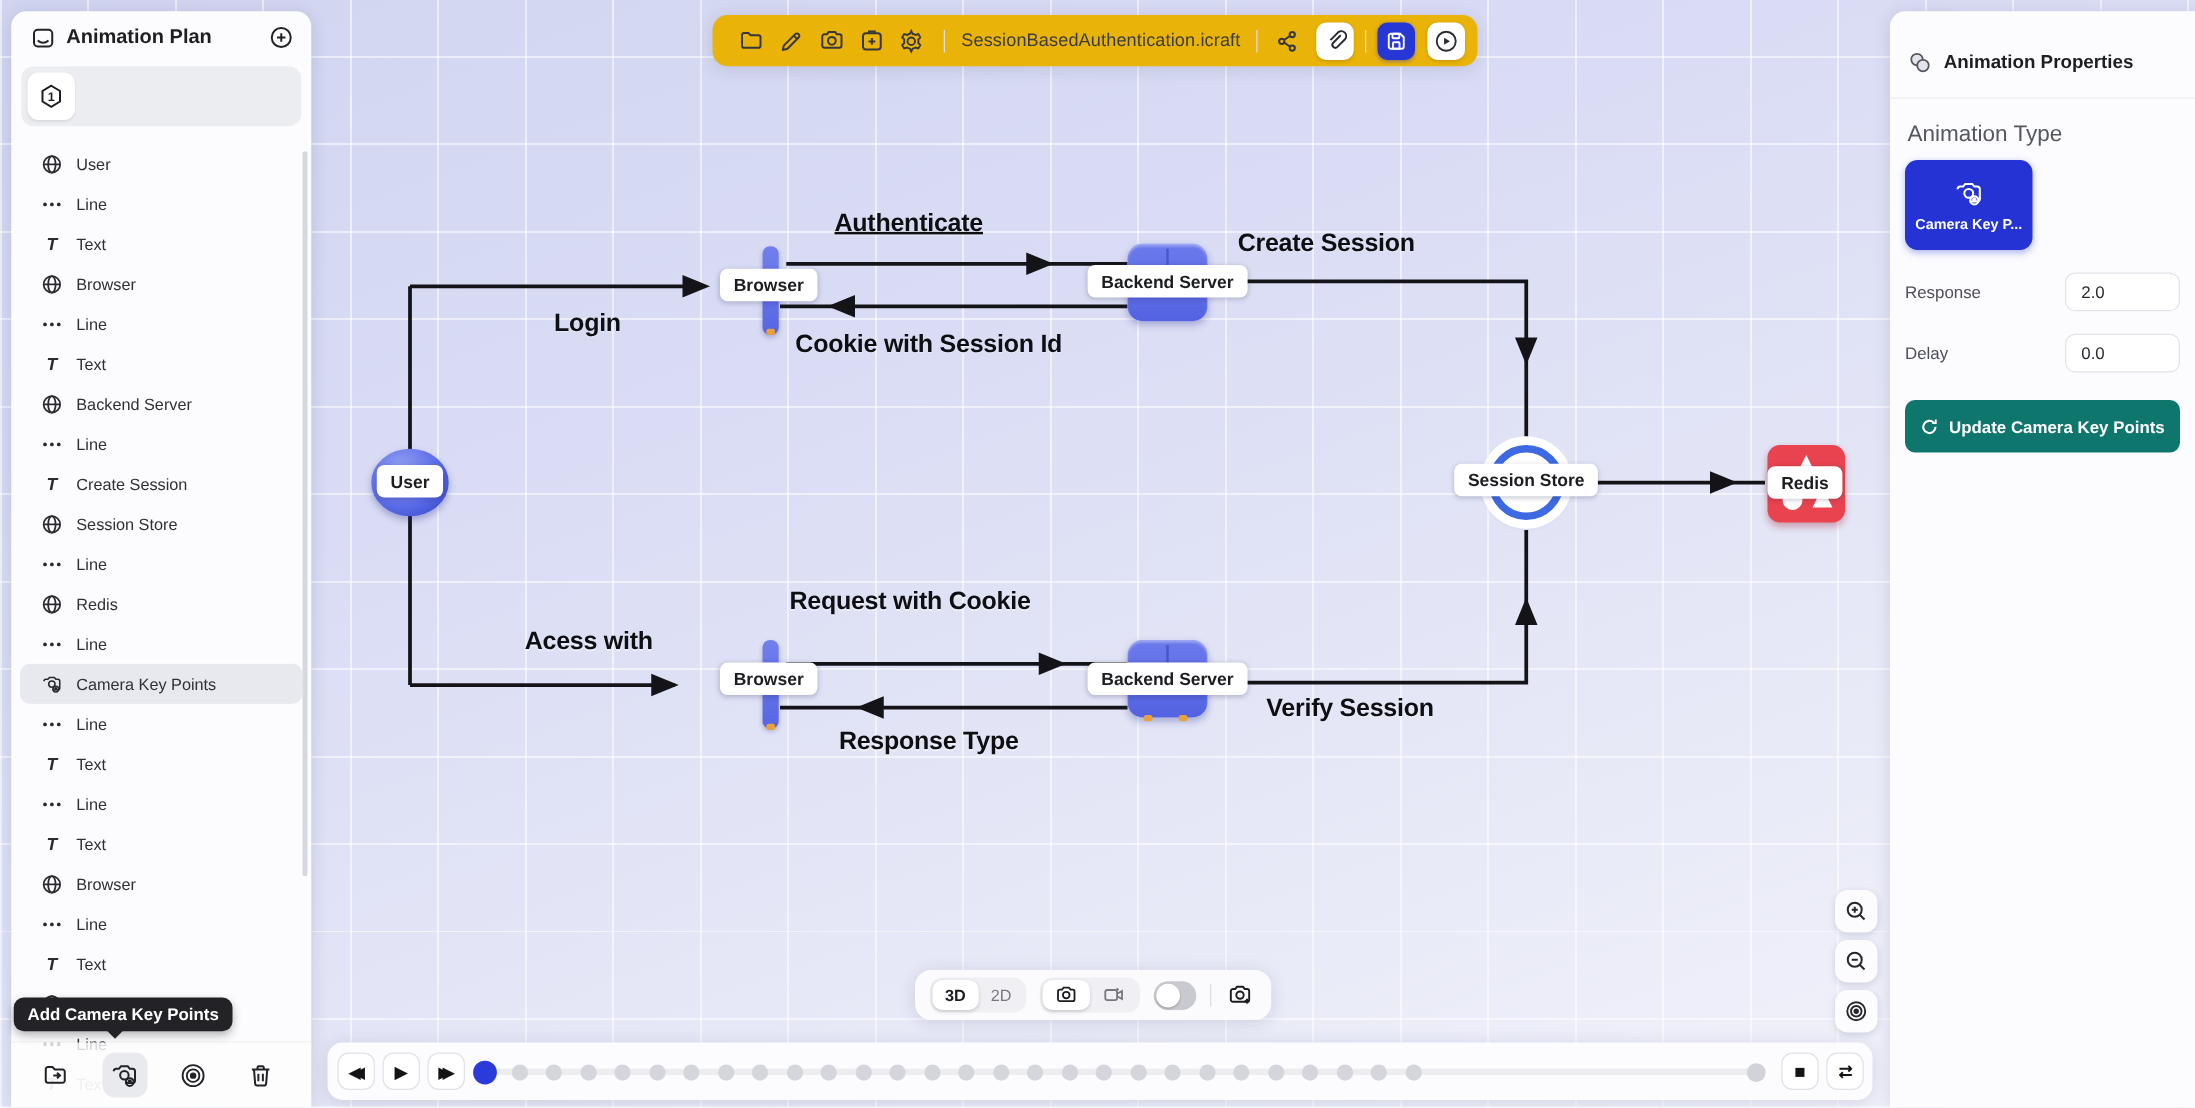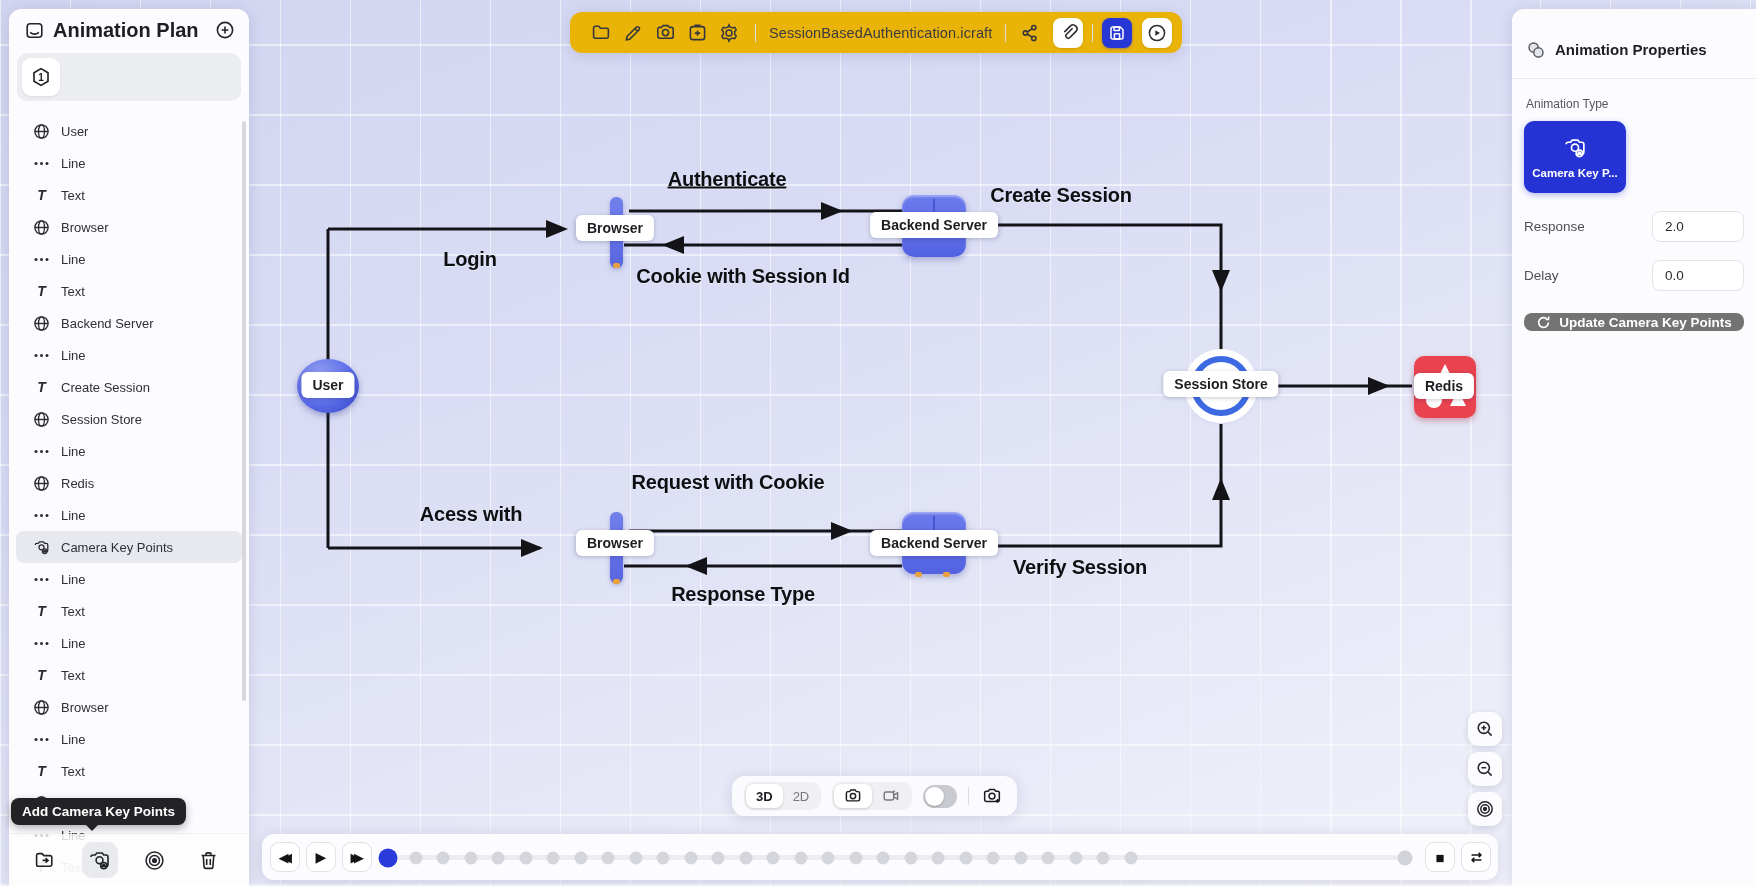--- a/index.html
+++ b/index.html
@@ -9,21 +9,21 @@
     background:
       repeating-linear-gradient(90deg, rgba(255,255,255,.55) 0 1.5px, transparent 1.5px 70px),
       repeating-linear-gradient(0deg, rgba(255,255,255,.55) 0 1.5px, transparent 1.5px 70px),
       linear-gradient(160deg,#d2d5f0 0%,#d9dcf4 35%,#e7e9f7 70%,#f2f3fa 100%);
   }
   .panel { position:absolute; background:#fcfcfe; box-shadow:0 2px 14px rgba(40,44,90,.14); }
 
   
   #sidebar { left:9px; top:9px; width:240px; height:877px; border-radius:12px 12px 0 0; z-index:10; display:flex; flex-direction:column; }
   .sb-header { display:flex; align-items:center; height:42px; padding:0 14px 0 16px; flex:0 0 auto; }
-  .sb-header .ttl { font-size:20px; font-weight:700; color:#1d1e22; margin-left:9px; flex:1; }
+  .sb-header .ttl { font-size:16px; font-weight:700; color:#1d1e22; margin-left:9px; flex:1; }
   .step-card { margin:2px 8px 6px 8px; background:#ecedf1; border-radius:10px; padding:5px; flex:0 0 auto; }
   .step-chip { width:38px; height:38px; background:#fff; border-radius:9px; display:flex; align-items:center; justify-content:center; box-shadow:0 1px 2px rgba(0,0,0,.08); }
   #sb-list { flex:1; padding-top:8px; overflow:hidden; position:relative; }
   .s-item { display:flex; align-items:center; height:32px; margin:0 7px; padding-left:17px; border-radius:8px; color:#2e3035; font-size:13px; cursor:pointer; }
   .s-item .s-ic { width:17px; height:17px; margin-right:11px; display:flex; align-items:center; justify-content:center; color:#2a2b30; flex:0 0 auto; }
   .s-item.sel { background:#e7e9ee; }
   .s-item.faded { opacity:.35; }
   #sb-scrollbar { position:absolute; right:3px; top:112px; width:4px; height:580px; background:#d7d8dd; border-radius:2px; z-index:12; }
   .sb-footer { position:absolute; left:0; bottom:0; width:240px; height:52px; background:rgba(252,252,254,.82); border-radius:0; display:flex; align-items:center; justify-content:space-between; padding:0 22px 0 18px; z-index:13; box-shadow:0 -1px 0 rgba(0,0,0,.04); }
   .ft-btn { width:36px; height:36px; border-radius:10px; display:flex; align-items:center; justify-content:center; color:#222327; cursor:pointer; }
@@ -38,27 +38,27 @@
   #filename { font-size:14.5px; color:#3a3c42; letter-spacing:.1px; padding:0 4px; }
   .tb-btn { width:30px; height:30px; border-radius:8px; display:flex; align-items:center; justify-content:center; cursor:pointer; flex:0 0 auto; }
   .tb-btn.white { background:#fff; box-shadow:0 1px 3px rgba(0,0,0,.12); color:#2a2b30; }
   .tb-btn.blue { background:#2737d6; color:#fff; box-shadow:0 1px 3px rgba(39,55,214,.4); }
   .tb-btn + .tb-btn { margin-left:10px; }
 
   
   #props { right:0; top:9px; width:244px; height:877px; border-radius:12px 0 0 0; z-index:10; padding:0 12px; }
   .pr-header { display:flex; align-items:center; height:58px; border-bottom:1px solid #ececf0; margin:12px -12px; padding:0 14px; }
   .pr-header .ttl { font-size:15px; font-weight:700; color:#1d1e22; margin-left:9px; }
-  .pr-label { font-size:12px; color:#55575e; margin:18px 2px 10px; }
+  .pr-label { font-size:18px; color:#55575e; margin:18px 2px 10px; }
   #anim-tile { width:102px; height:72px; background:#2633d4; border-radius:10px; color:#fff; display:flex; flex-direction:column; align-items:center; justify-content:center; gap:7px; cursor:pointer; box-shadow:0 2px 6px rgba(38,51,212,.35); }
   #anim-tile .cap { font-size:11.5px; font-weight:600; white-space:nowrap; }
   .field-row { display:flex; align-items:center; justify-content:space-between; margin-top:18px; }
   .field-row .lbl { font-size:13.5px; color:#4d4f56; }
   .field-row input { width:92px; height:31px; border:1px solid #e2e3e8; border-radius:8px; font-size:13.5px; color:#2a2b30; padding:0 12px; outline:none; background:#fff; }
-  #update-btn { margin-top:22px; width:100%; height:18px; background:#737373; border:none; border-radius:8px; color:#fff; font-size:13.5px; font-weight:600; display:flex; align-items:center; justify-content:center; gap:8px; cursor:pointer; }
+  #update-btn { margin-top:22px; width:100%; height:42px; background:#0f766e; border:none; border-radius:8px; color:#fff; font-size:13.5px; font-weight:600; display:flex; align-items:center; justify-content:center; gap:8px; cursor:pointer; }
 
   
   #diagram-svg { position:absolute; left:0; top:0; z-index:1; }
   .node { position:absolute; z-index:2; }
   #node-user-shape { left:297px; top:359px; width:62px; height:54px; border-radius:50%;
      background:radial-gradient(circle at 38% 30%, #93a0f2 0%, #5b6ce8 55%, #3040c2 100%); box-shadow:0 3px 6px rgba(40,50,140,.35); }
   .browser-bar { width:13px; height:71px; border-radius:6px; background:linear-gradient(180deg,#7280ec,#5765e2); box-shadow:0 2px 4px rgba(40,50,140,.3); }
   #node-browser1-shape { left:610px; top:197px; } #node-browser2-shape { left:610px; top:512px; }
   .server-cube { width:64px; height:62px; border-radius:12px; background:linear-gradient(180deg,#6b7aeb,#5362e2); box-shadow:inset 0 2px 2px rgba(255,255,255,.35), 0 3px 6px rgba(40,50,140,.3); }
   .server-cube:before { content:""; position:absolute; left:31px; top:4px; width:2px; height:28px; background:#4856cf; }

